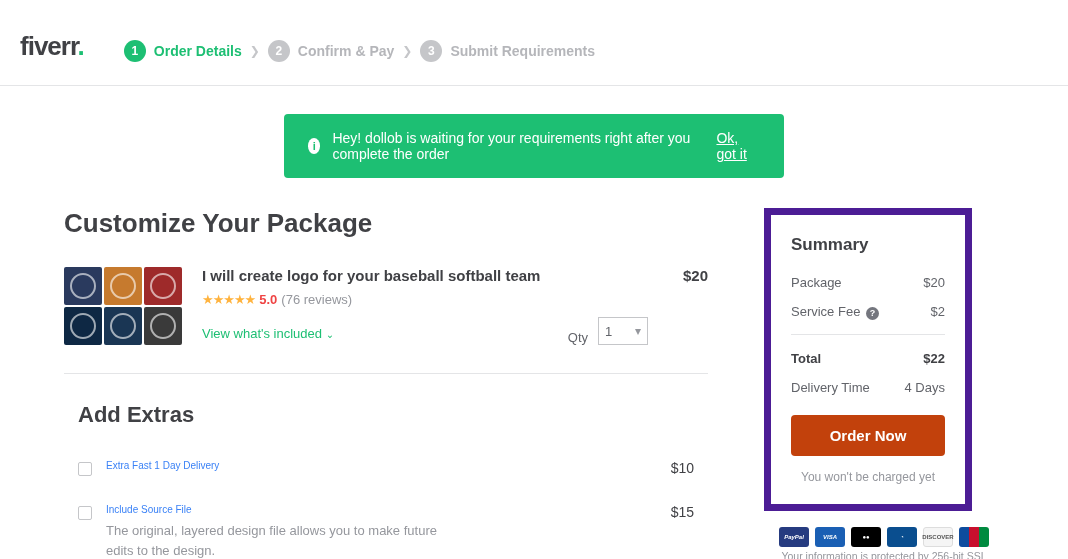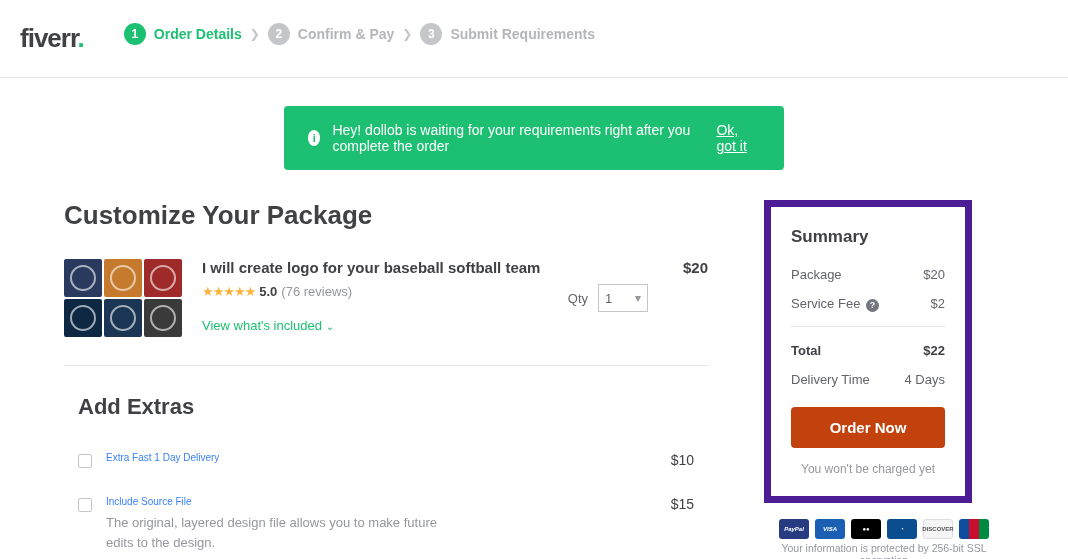--- a/index.html
+++ b/index.html
@@ -1,17 +1,17 @@
 <!DOCTYPE html>
 <html><head>
 <meta charset="utf-8">
 <style>
 * { box-sizing: border-box; margin: 0; padding: 0; }
 body { font-family: -apple-system, BlinkMacSystemFont, "Segoe UI", Helvetica, Arial, sans-serif; color: #404145; background: #fff; font-size: 14px; }
-.header { display: flex; align-items: flex-start; padding: 23px 20px; border-bottom: 1px solid #e4e5e7; }
+.header { display: flex; align-items: flex-end; padding: 23px 20px; border-bottom: 1px solid #e4e5e7; margin-top: 8px; }
 .logo { font-weight: 900; font-size: 26px; color: #404145; letter-spacing: -1px; margin-right: 40px; }
 .logo .dot { color: #1dbf73; }
 .steps { display: flex; align-items: center; gap: 8px; }
 .step { display: flex; align-items: center; gap: 8px; color: #b5b6ba; font-weight: 600; font-size: 14px; }
 .step-num { width: 22px; height: 22px; border-radius: 50%; background: #c5c6c9; color: #fff; display: inline-flex; align-items: center; justify-content: center; font-size: 12px; font-weight: 700; }
 .step.active .step-num { background: #1dbf73; }
 .step.active { color: #1dbf73; }
 .step-sep { color: #c5c6c9; font-size: 12px; }
 .container { max-width: 980px; margin: 0 auto; padding: 20px; }
 .banner { background: #1dbf73; color: #fff; padding: 16px 24px; border-radius: 4px; display: flex; align-items: center; justify-content: center; gap: 12px; font-size: 14px; max-width: 500px; margin: 8px auto 30px; }
@@ -26,25 +26,25 @@
 .thumb::after { content: ""; position: absolute; inset: 6px; border: 2px solid rgba(255,255,255,0.6); border-radius: 50%; }
 .thumb.t2 { background: #c67a2e; }
 .thumb.t3 { background: #9e2a2a; }
 .thumb.t4 { background: #0e2844; }
 .thumb.t5 { background: #1a3654; }
 .thumb.t6 { background: #3a3a3a; }
 .gig-info { flex: 1; }
 .gig-title { font-size: 15px; font-weight: 600; color: #404145; margin-bottom: 8px; }
 .rating { display: flex; align-items: center; gap: 4px; font-size: 13px; margin-bottom: 18px; }
 .stars { color: #ffb33e; font-size: 13px; letter-spacing: -1px; }
-.rating-num { font-weight: 700; color: #404040; }
+.rating-num { font-weight: 700; color: #ef4444; }
 .reviews { color: #95979d; }
 .whats-included { color: #1dbf73; font-size: 13px; }
 .chev { font-size: 10px; }
-.qty-col { display: flex; align-items: center; gap: 10px; color: #62646a; font-size: 13px; }
+.qty-col { display: flex; align-items: flex-end; gap: 10px; color: #62646a; font-size: 13px; }
 .qty-select { width: 50px; height: 28px; border: 1px solid #c5c6c9; background: #fff; padding: 0 6px; position: relative; font-size: 13px; display: flex; align-items: center; }
 .qty-select::after { content: "▾"; position: absolute; right: 6px; color: #95979d; font-size: 12px; }
 .gig-price { font-weight: 600; font-size: 15px; min-width: 40px; text-align: right; }
 .extras-title { font-size: 22px; font-weight: 600; margin: 28px 0 18px; padding-left: 14px; }
 .extra { display: flex; gap: 14px; padding: 14px; align-items: flex-start; }
 .checkbox { width: 14px; height: 14px; border: 1px solid #c5c6c9; border-radius: 2px; flex-shrink: 0; margin-top: 2px; }
 .extra-body { flex: 1; }
 .extra-name { font-size: 10px; color: #3b82f6; }
 .extra-desc { font-size: 13px; color: #95979d; margin-top: 6px; max-width: 360px; line-height: 1.5; }
 .extra-price { font-size: 14px; color: #404145; min-width: 40px; text-align: right; }

